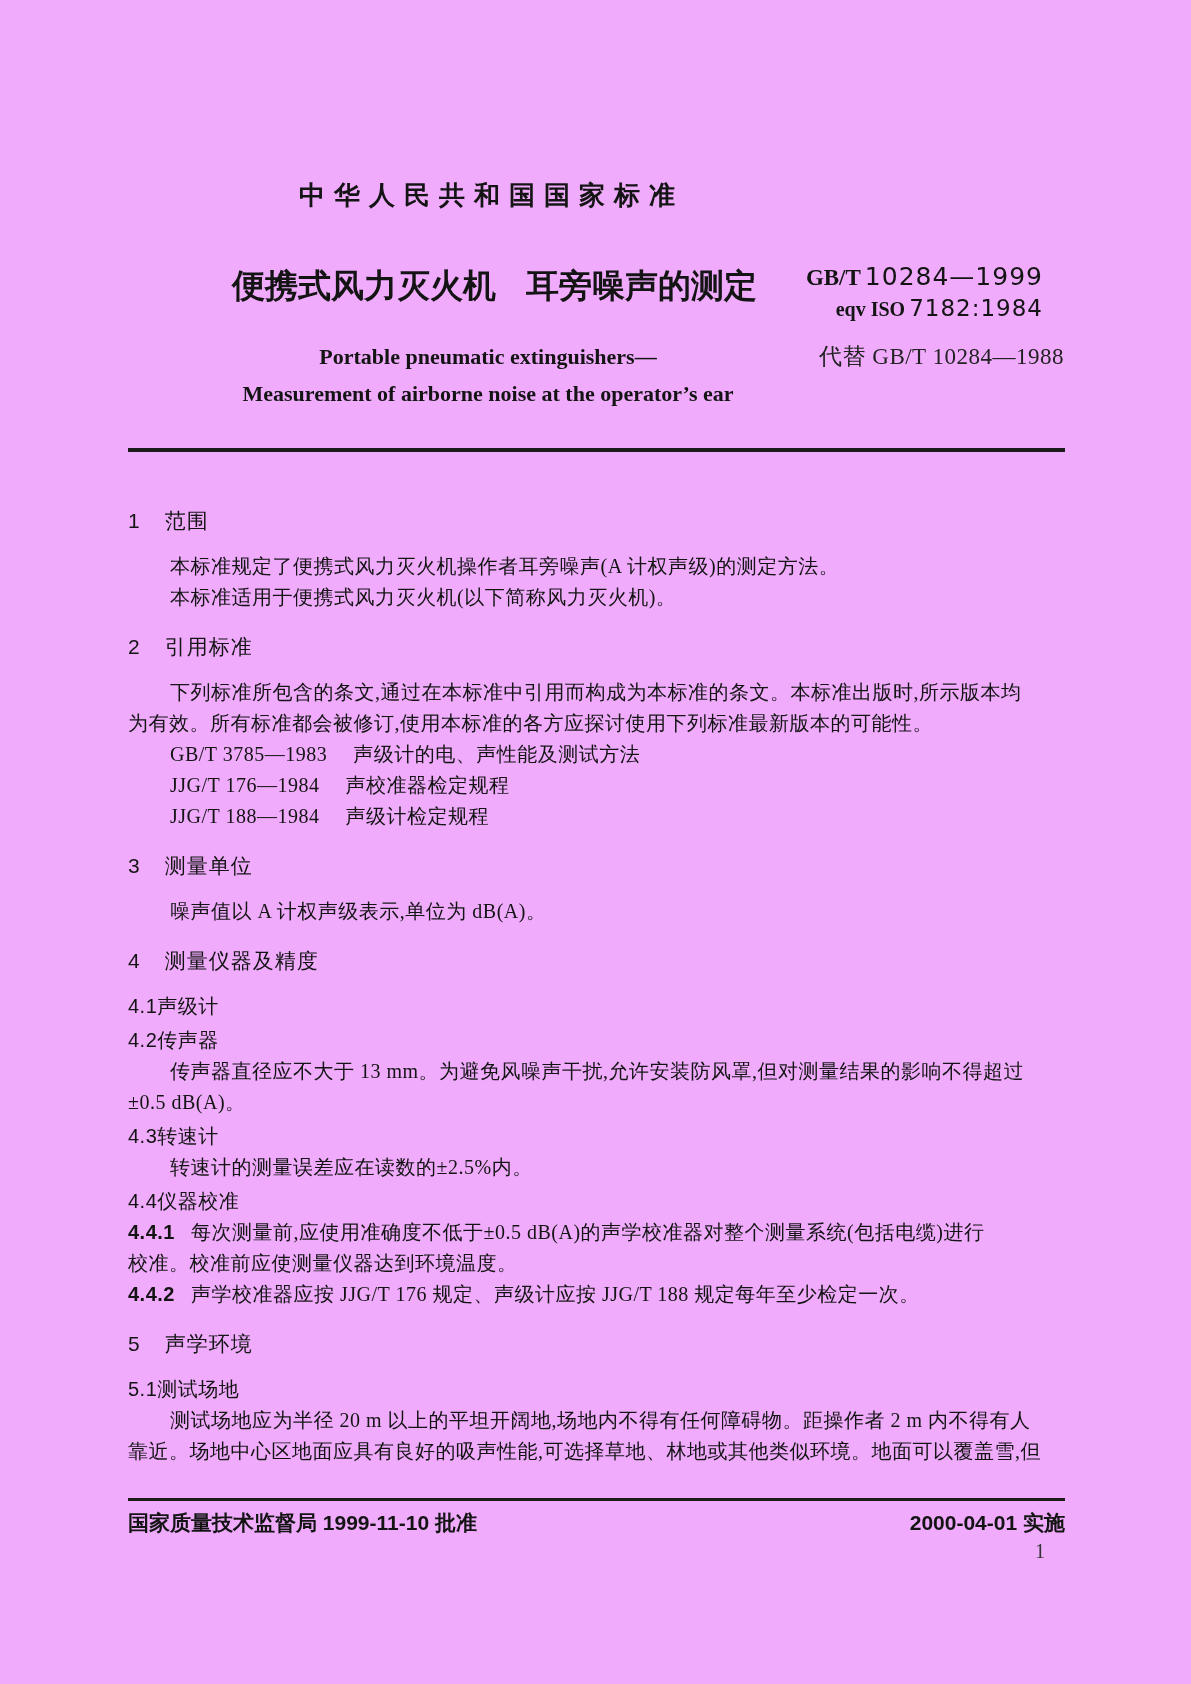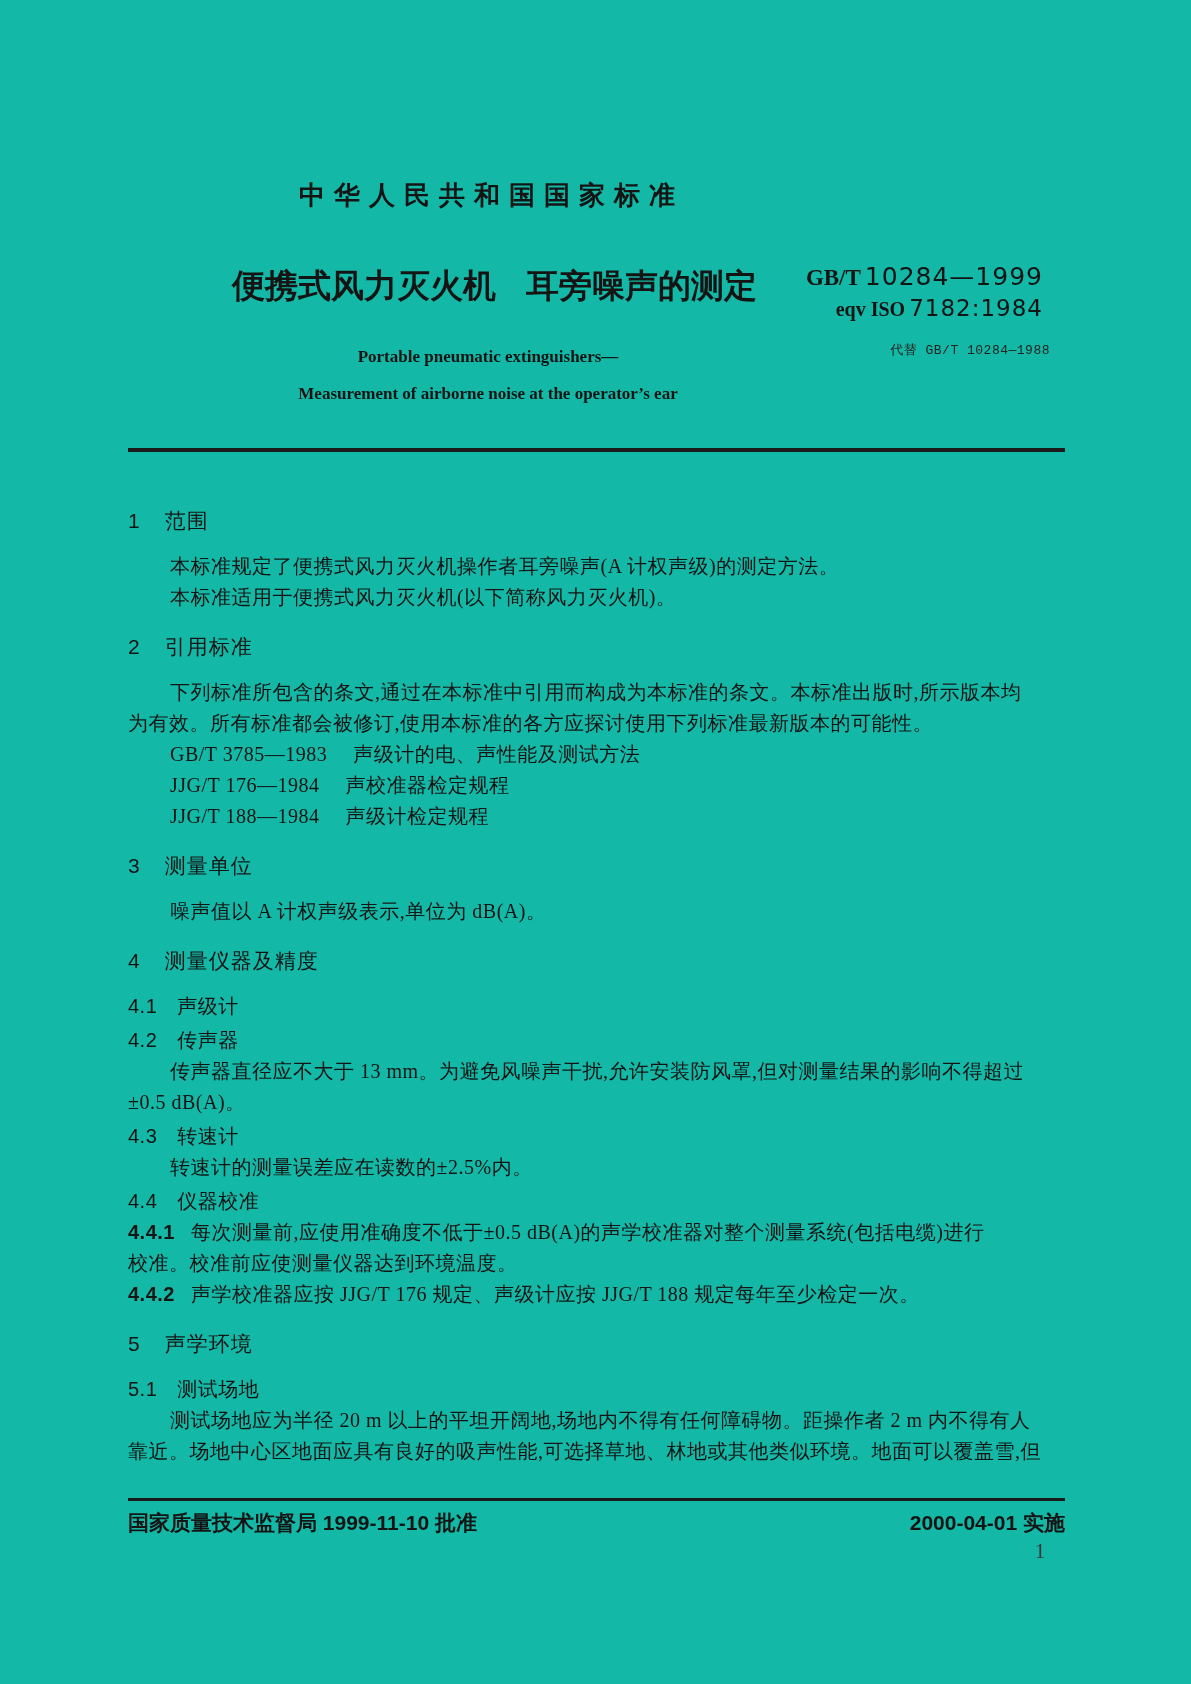--- a/index.html
+++ b/index.html
@@ -1,19 +1,19 @@
 <!DOCTYPE html>
 <html><head>
 <meta charset="utf-8">
 <style>
   html,body{margin:0;padding:0;background:#ffffff;}
   .page{
     position:relative;
     width:1191px;height:1684px;
-    background:#14b8a6;
+    background:#f0abfc;
     color:#141414;
     font-family:"Liberation Serif","DejaVu Serif",serif;
     overflow:hidden;
   }
   
   .doc-header{
     position:absolute;left:299px;top:178px;
     font-family:"Liberation Sans","DejaVu Sans",sans-serif;
     font-weight:bold;font-size:26px;letter-spacing:9px;
     white-space:nowrap;
@@ -35,25 +35,25 @@
   .std-id .code-label{font-size:23px;}
   .std-id .eqv-label{font-size:20px;text-align:right;}
   .std-id .code-number{
     font-family:"DejaVu Sans",sans-serif;font-size:25px;letter-spacing:1px;
   }
   .std-id .eqv-number{
     font-family:"DejaVu Sans",sans-serif;font-size:23px;letter-spacing:1px;
   }
   .en-title{
     position:absolute;left:186px;top:338px;width:604px;
-    text-align:center;font-weight:bold;font-size:17px;line-height:37px;
+    text-align:center;font-weight:bold;font-size:22px;line-height:37px;
   }
   .replaces{
-    position:absolute;right:141px;top:341px;
-    font-size:13px;color:#222;white-space:nowrap;letter-spacing:0.5px;font-family:Liberation Mono, monospace;
+    position:absolute;right:127px;top:341px;
+    font-size:23px;color:#222;white-space:nowrap;letter-spacing:0.5px;
   }
   .rule-top{
     position:absolute;left:128px;top:448px;width:937px;height:4px;
     background:#1b1b1b;
   }
   
   .body-col{position:absolute;left:128px;top:487px;width:937px;}
   .ln{
     font-size:20px;line-height:31px;height:31px;
     white-space:nowrap;letter-spacing:0.5px;
@@ -62,21 +62,21 @@
   .h1{
     font-family:"Liberation Sans","DejaVu Sans",sans-serif;
     font-weight:normal;font-size:21px;letter-spacing:1px;
     margin-top:18px;margin-bottom:15px;
   }
   .h1 .lnum{margin-right:24px;}
   .sub{
     font-family:"Liberation Sans","DejaVu Sans",sans-serif;
     font-weight:normal;font-size:20px;margin-top:3px;
   }
-  .sub .lnum{margin-right:20px;}
+  .sub .lnum{}
   .ref .lnum{margin-right:26px;}
   .clause .lnum{
     font-family:"Liberation Sans","DejaVu Sans",sans-serif;
     margin-right:16px;
     font-weight:bold;
   }
   
   .rule-bottom{
     position:absolute;left:128px;top:1498px;width:937px;height:3px;
     background:#1b1b1b;

